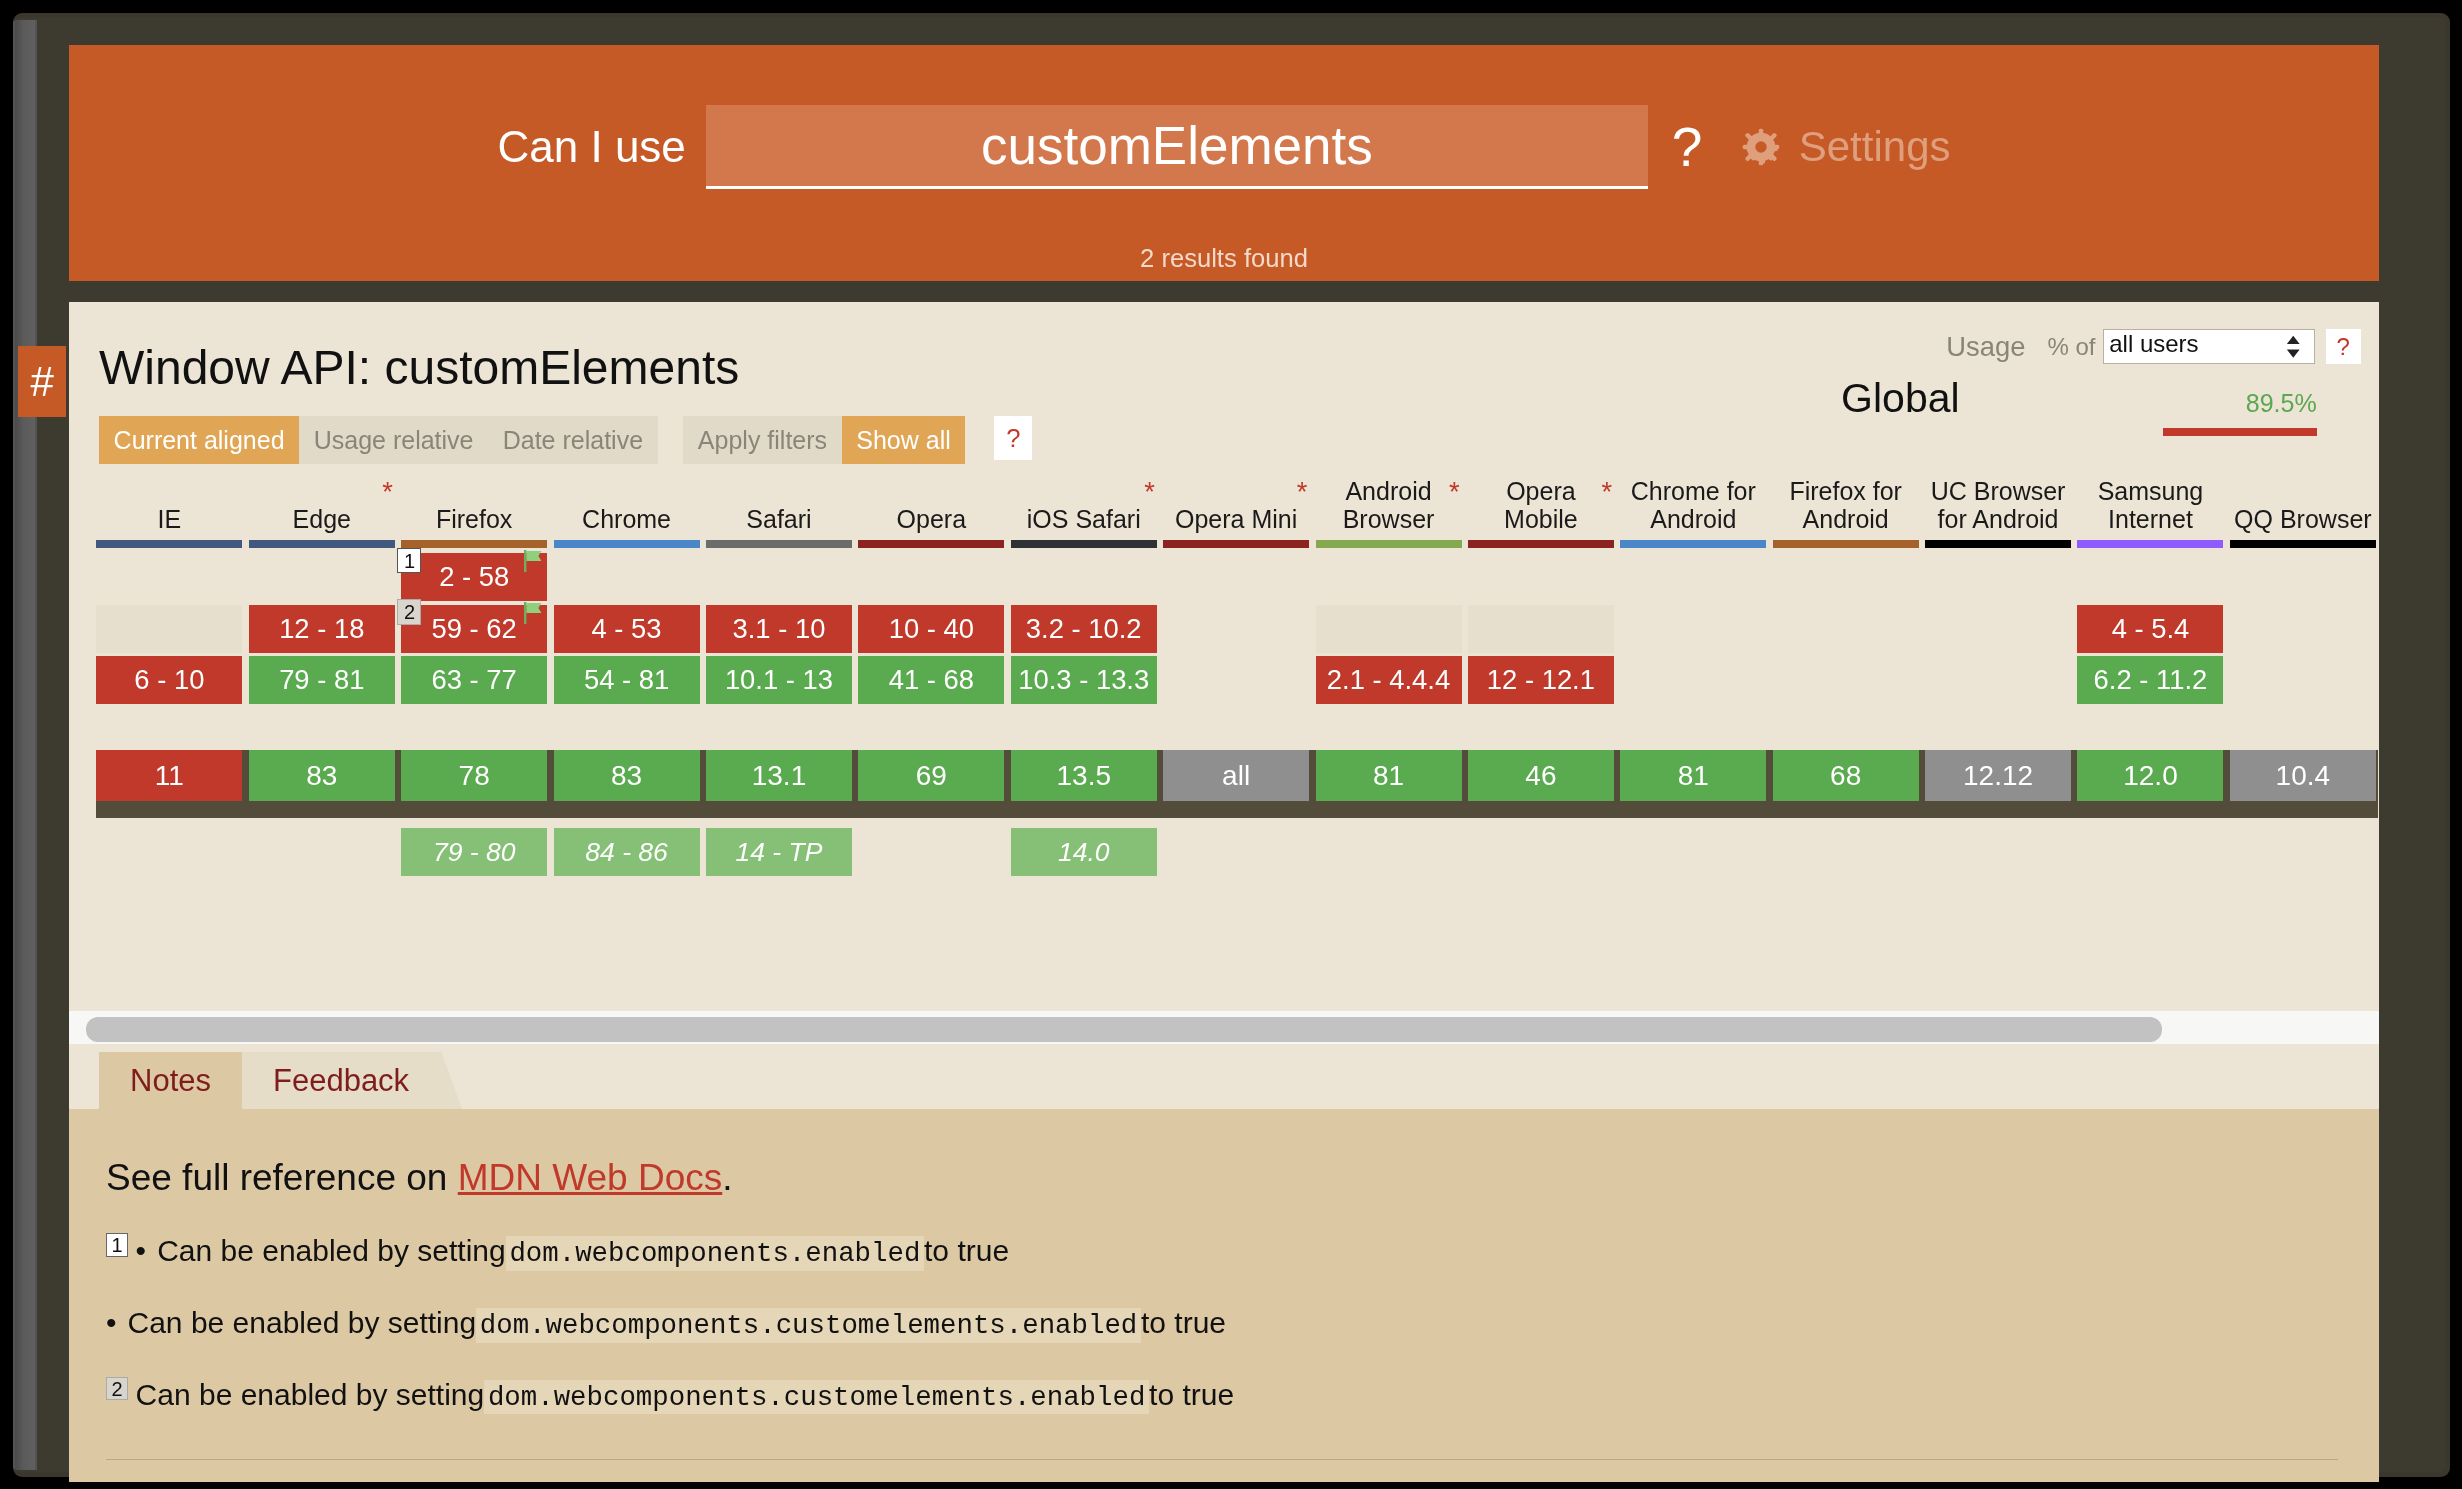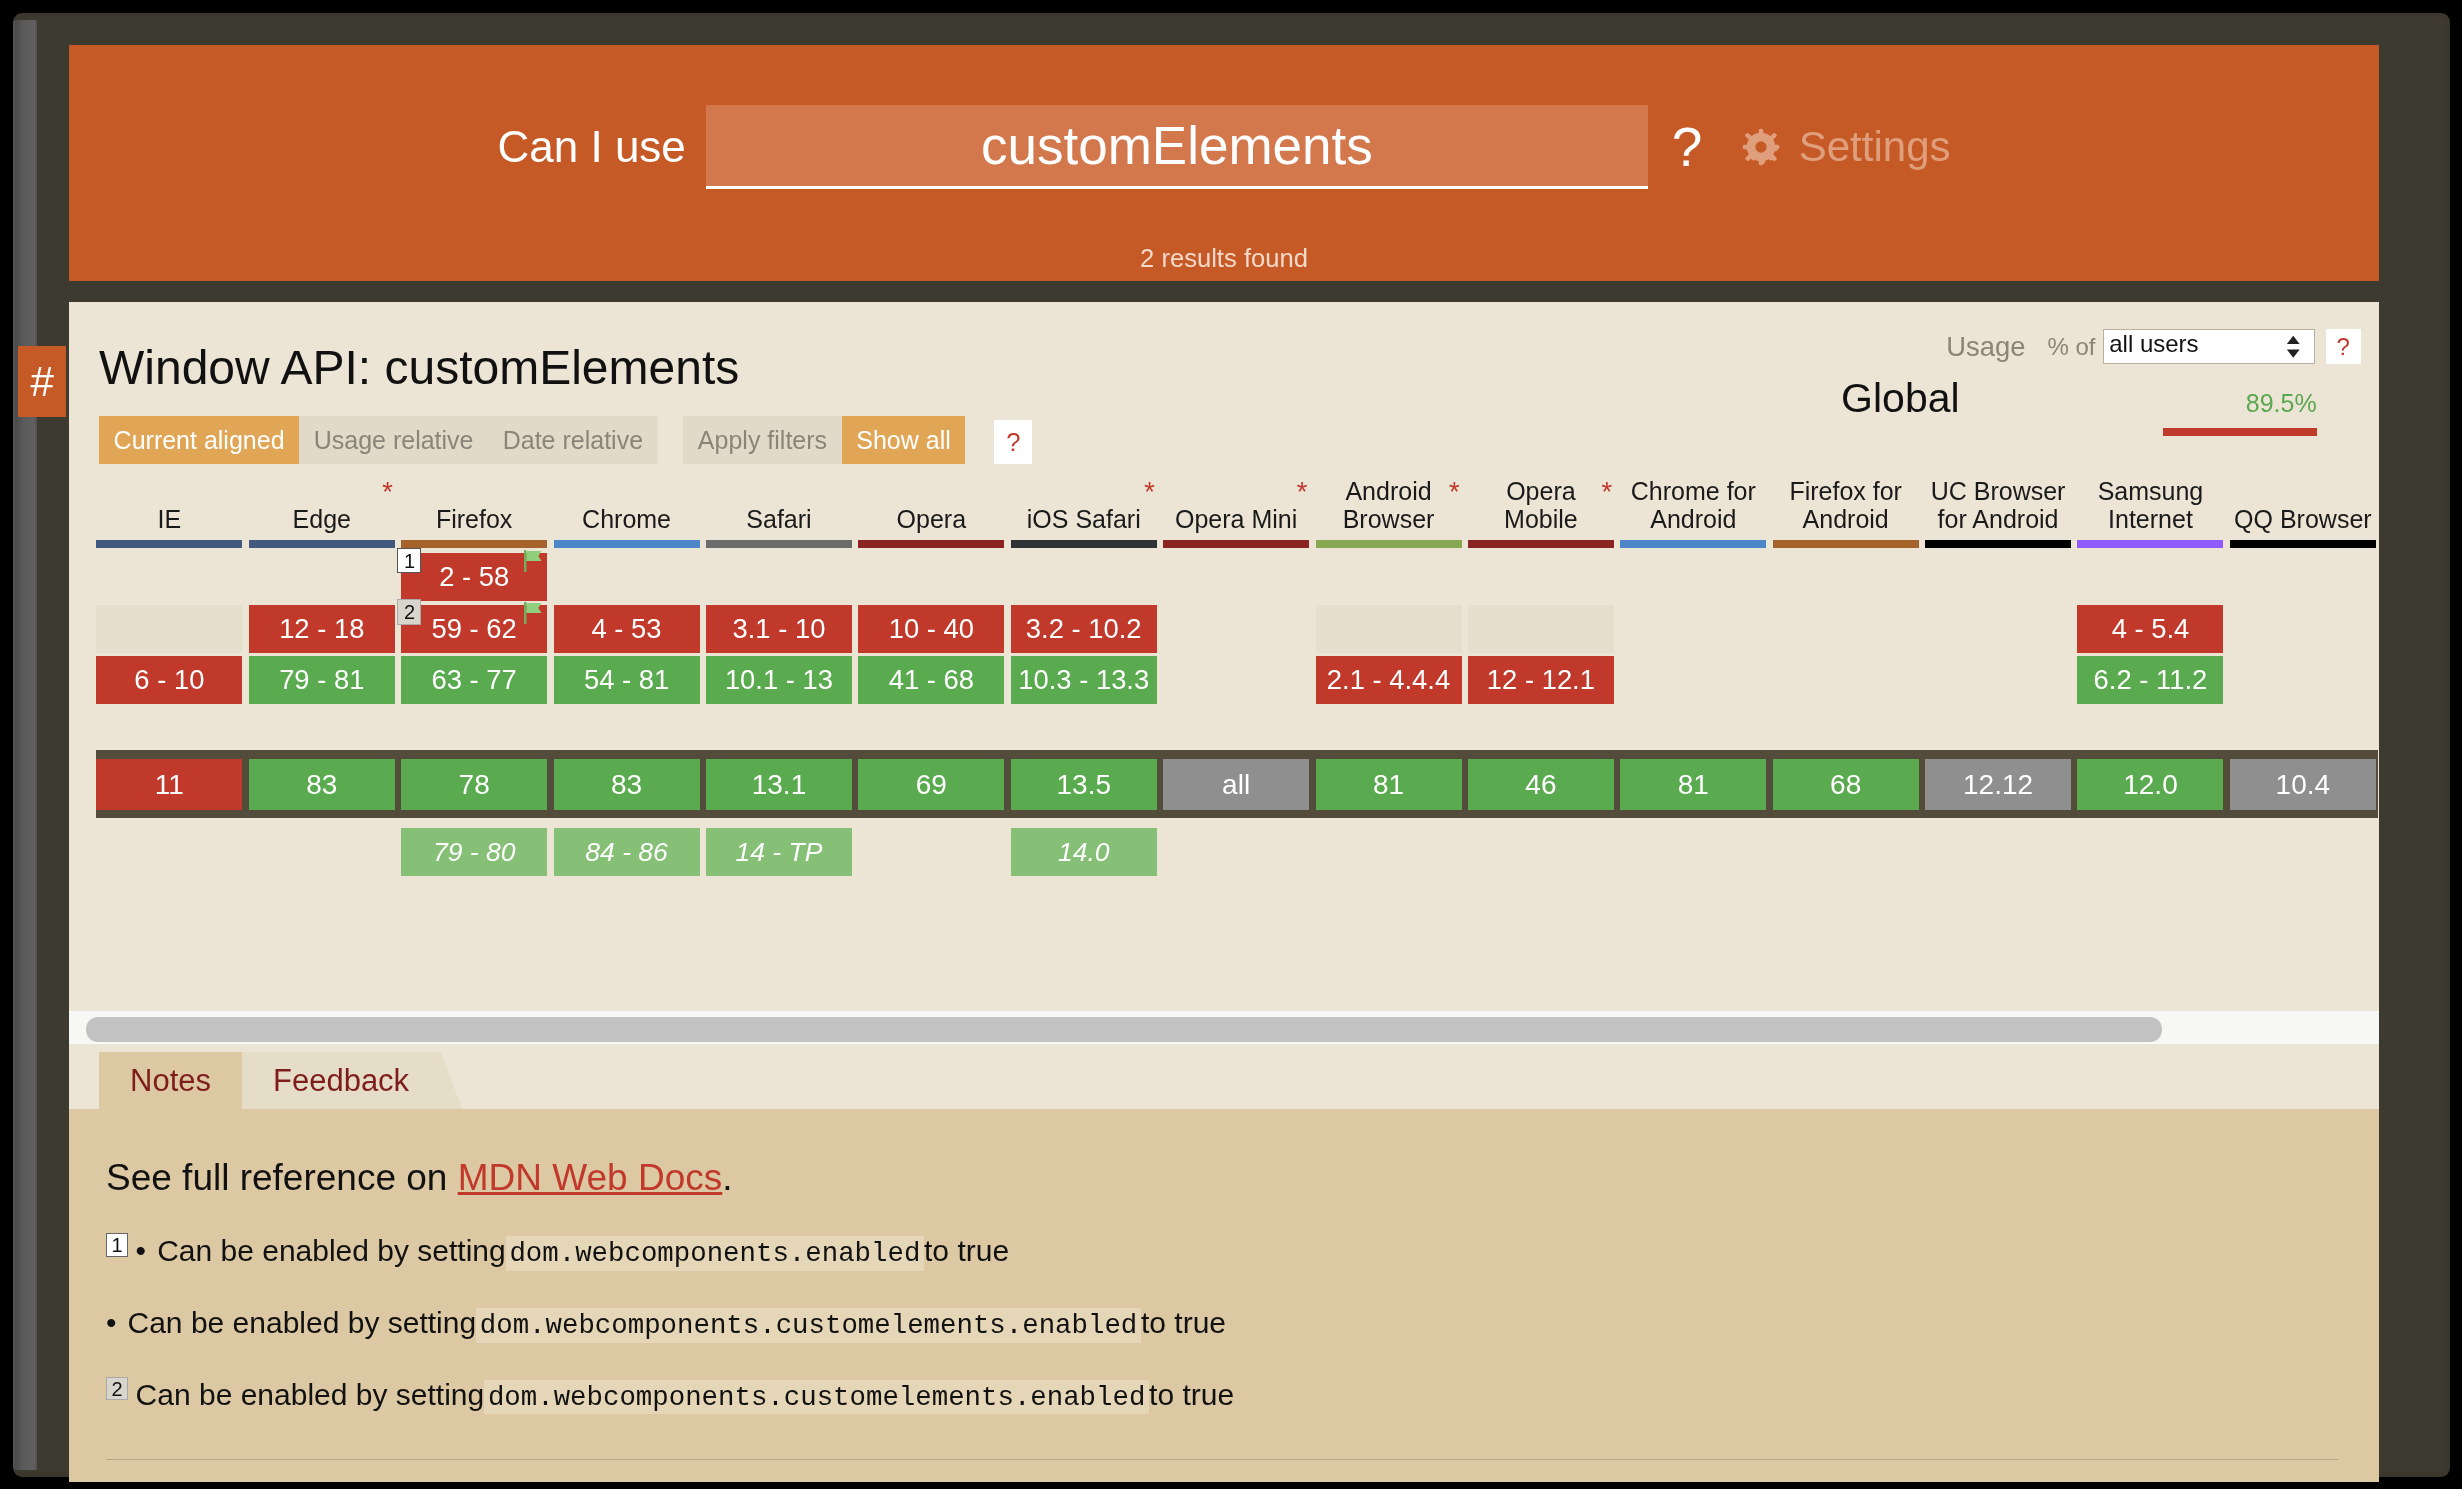--- a/index.html
+++ b/index.html
@@ -144,21 +144,21 @@
   #global-pct { font-size: 25px; color: #5aa84f; }
   #usage-bar-track {
     margin-top: 5.5px; margin-left: auto; margin-right: 44px;
     width: 154px; height: 8.2px; background: #ece4d4;
   }
   #usage-bar-fill { height: 8.2px; background: #c0392b; width: 100%; }
 
   
   #filters {
     position: absolute; left: 30px; top: 114px;
-    display: flex; align-items: flex-end;
+    display: flex; align-items: flex-start;
   }
   .fbtn {
     height: 48px; line-height: 48px; padding: 0 14.6px;
     font-size: 25px; background: #e2dac9; color: #8a8579;
     cursor: pointer; white-space: nowrap;
   }
   .fbtn.active { background: #e0a655; color: #fff; }
   .fgap { width: 25.6px; }
   #filters-help {
     margin-left: 29px; width: 38px; height: 44px; background:#fff;
@@ -209,21 +209,21 @@
   }
   
   #current-band {
     position: absolute; left: 27.4px; top: 448px;
     width: 2282px; height: 68px;
     background: #534c3b;
   }
   #current-row {
     position: absolute; left: 27.4px; top: 448px;
     width: 1846px; height: 68px;
-    display: flex; align-items: center;
+    display: flex; 
   }
   #current-row .ccell {
     width: 146px; margin-right: 6.4px; flex: 0 0 146px;
     height: 51px; line-height: 51px; text-align:center;
     color:#fff; font-size: 28px;
   }
   .ccell.no { background: #c0392b; }
   .ccell.yes { background: #5aaa4f; }
   .ccell.unknown { background: #8f8f8f; }
 

